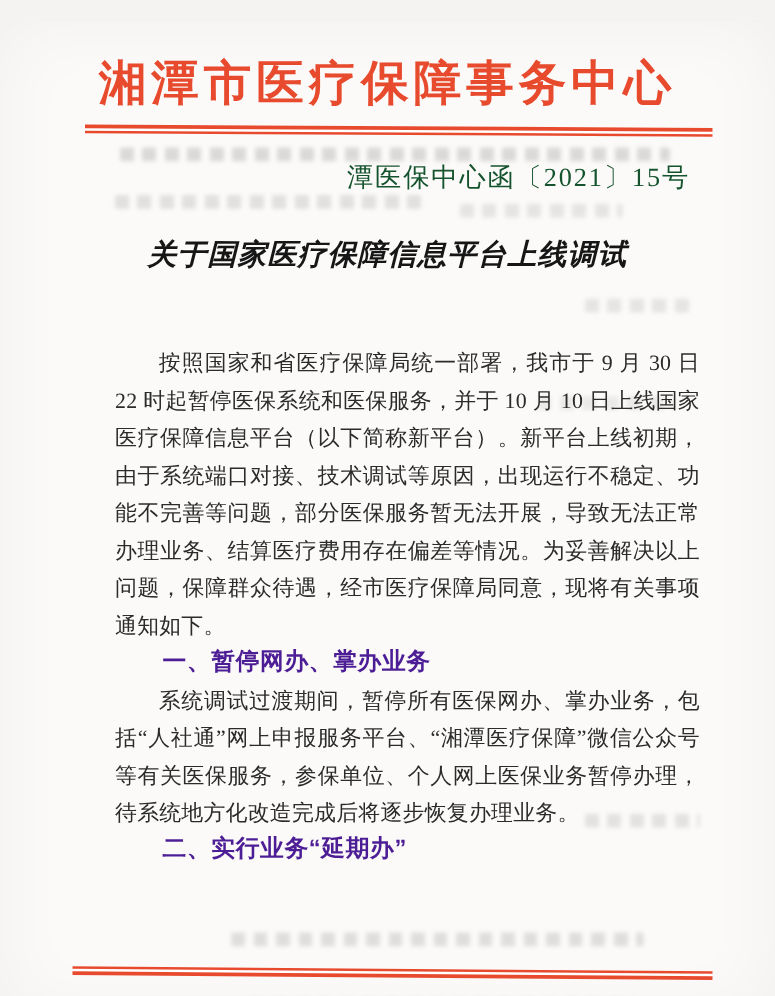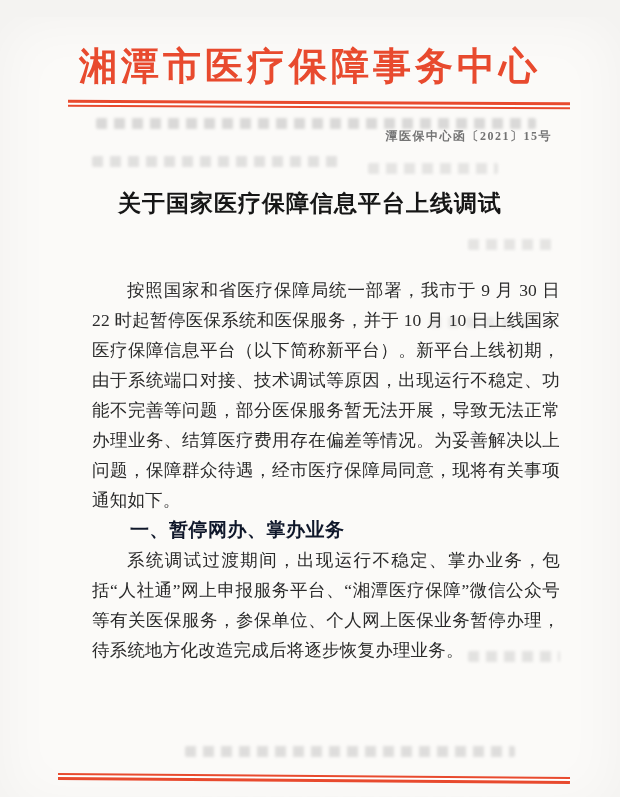--- a/index.html
+++ b/index.html
@@ -48,58 +48,57 @@
   .rule-bottom{
     top:758px;left:58px;width:512px;
     border-top:2px solid var(--red);
     border-bottom:3px solid var(--red);
     transform:rotate(0.45deg);
   }
 
   .doc-number{
     position:absolute;
     top:111px;right:68px;
-    font-size:12px;
+    font-size:21px;
     letter-spacing:1.5px;
-    color:#737373;
+    color:#14532d;
     white-space:nowrap;
-    font-weight:bold;
   }
 
   
   .doc-title{
     position:absolute;
     top:168px;left:0;right:0;
     margin:0;
     text-align:center;
     font-size:23px;
     line-height:37px;
     font-weight:bold;
     color:#161616;
     letter-spacing:1px;
   }
-  .doc-title .title-line{display:block;}
+  .doc-title .title-line{display:block;font-style:italic;}
 
   
   .doc-body{
     position:absolute;
     top:258px;left:92px;width:468px;
     font-size:17.5px;
     line-height:30px;
     text-align:justify;
     color:var(--ink);
     letter-spacing:0.2px;
   }
   .doc-body p{margin:0;}
   .indent{text-indent:2em;}
   .sec-heading{
     font-family:"Liberation Sans","DejaVu Sans",sans-serif;
     font-weight:bold;
     font-size:19px;
-    color:#0f172a;
+    color:#4c1d95;
     letter-spacing:0.5px;
   }
 
   
   .ghost{
     position:absolute;
     height:11px;
     filter:blur(1.8px);
     background:repeating-linear-gradient(90deg,#8f8f8f 0 11px,transparent 11px 18px);
     border-radius:2px;
@@ -134,18 +133,19 @@
 
   <div class="doc-number">潭医保中心函〔2021〕15号</div>
 
   <h2 class="doc-title">
     <span class="title-line">关于国家医疗保障信息平台上线调试</span>
   </h2>
 
   <div class="doc-body">
     <p class="indent">按照国家和省医疗保障局统一部署，我市于 9 月 30 日 22 时起暂停医保系统和医保服务，并于 10 月 10 日上线国家医疗保障信息平台（以下简称新平台）。新平台上线初期，由于系统端口对接、技术调试等原因，出现运行不稳定、功能不完善等问题，部分医保服务暂无法开展，导致无法正常办理业务、结算医疗费用存在偏差等情况。为妥善解决以上问题，保障群众待遇，经市医疗保障局同意，现将有关事项通知如下。</p>
     <p class="indent sec-heading">一、暂停网办、掌办业务</p>
-    <p class="indent">系统调试过渡期间，出现运行不稳定、掌办业务，包括“人社通”网上申报服务平台、“湘潭医疗保障”微信公众号等有关医保服务，参保单位、个人网上医保业务暂停办理，待系统地方化改造完成后将逐步恢复办理业务。</p>
+    <p class="indent">系统调试过渡期间，暂停所有医保网办、掌办业务，包括“人社通”网上申报服务平台、“湘潭医疗保障”微信公众号等有关医保服务，参保单位、个人网上医保业务暂停办理，待系统地方化改造完成后将逐步恢复办理业务。</p>
+    <p class="indent sec-heading">二、实行业务“延期办”</p>
   </div>
 
   <div class="rule rule-bottom"></div>
 
 </div>
 
 </body></html>

